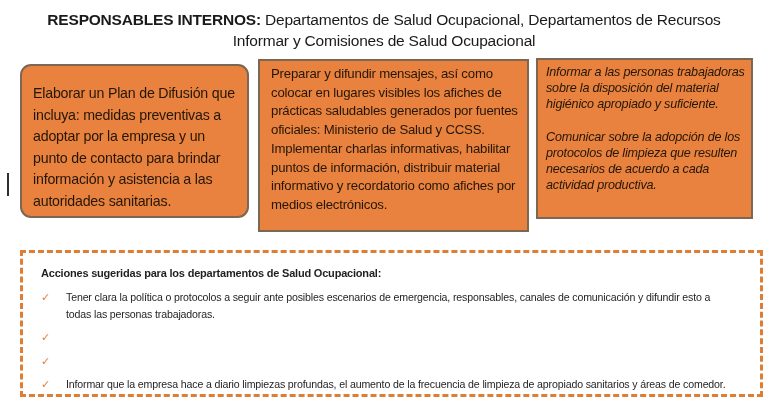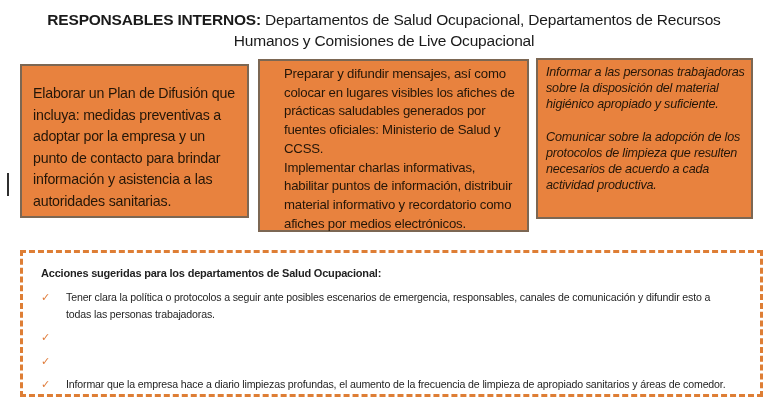--- a/index.html
+++ b/index.html
@@ -33,25 +33,25 @@
     border: 2px solid #7c6753;
     box-sizing: border-box;
     color: #241608;
     letter-spacing: -0.2px;
   }
   .obox p { margin: 0; }
 
   .box1 {
     left: 20px; top: 64px; width: 229px; height: 154px;
     padding: 17px 8px 0 11px;
-    font-size: 14.2px; line-height: 21.5px;
+    font-size: 14.2px; line-height: 21.5px; border-radius: 11px;
   }
   .box2 {
     left: 258px; top: 59px; width: 271px; height: 173px;
-    padding: 4px 6px 0 24px;
+    padding: 4px 6px 0 11px;
     font-size: 13.2px; line-height: 18.7px;
   }
   .box3 {
     left: 536px; top: 58px; width: 217px; height: 161px;
     padding: 4px 6px 0 8px;
     font-size: 12.6px; line-height: 16.2px; font-style: italic;
   }
   .box3 p.first { margin-bottom: 16px; }
 
   
@@ -95,21 +95,21 @@
     line-height: 16.5px;
   }
   .action-text { display: block; margin-left: 11px; }
 </style>
 </head>
 <body>
 
 <div class="slide">
 
   <div class="title">
-    <span class="bold">RESPONSABLES INTERNOS:</span><span> Departamentos de Salud Ocupacional, Departamentos de Recursos Humanos y Comisiones de Live Ocupacional</span>
+    <span class="bold">RESPONSABLES INTERNOS:</span><span> Departamentos de Salud Ocupacional, Departamentos de Recursos Informar y Comisiones de Salud Ocupacional</span>
   </div>
 
   <div class="obox box1">
     <p>Elaborar un Plan de Difusión que incluya: medidas preventivas a adoptar por la empresa y un punto de contacto para brindar información y asistencia a las autoridades sanitarias.</p>
   </div>
 
   <div class="obox box2">
     <p>Preparar y difundir mensajes, así como colocar en lugares visibles los afiches de prácticas saludables generados por fuentes oficiales: Ministerio de Salud y CCSS.</p>
     <p>Implementar charlas informativas, habilitar puntos de información, distribuir material informativo y recordatorio como afiches por medios electrónicos.</p>
   </div>

